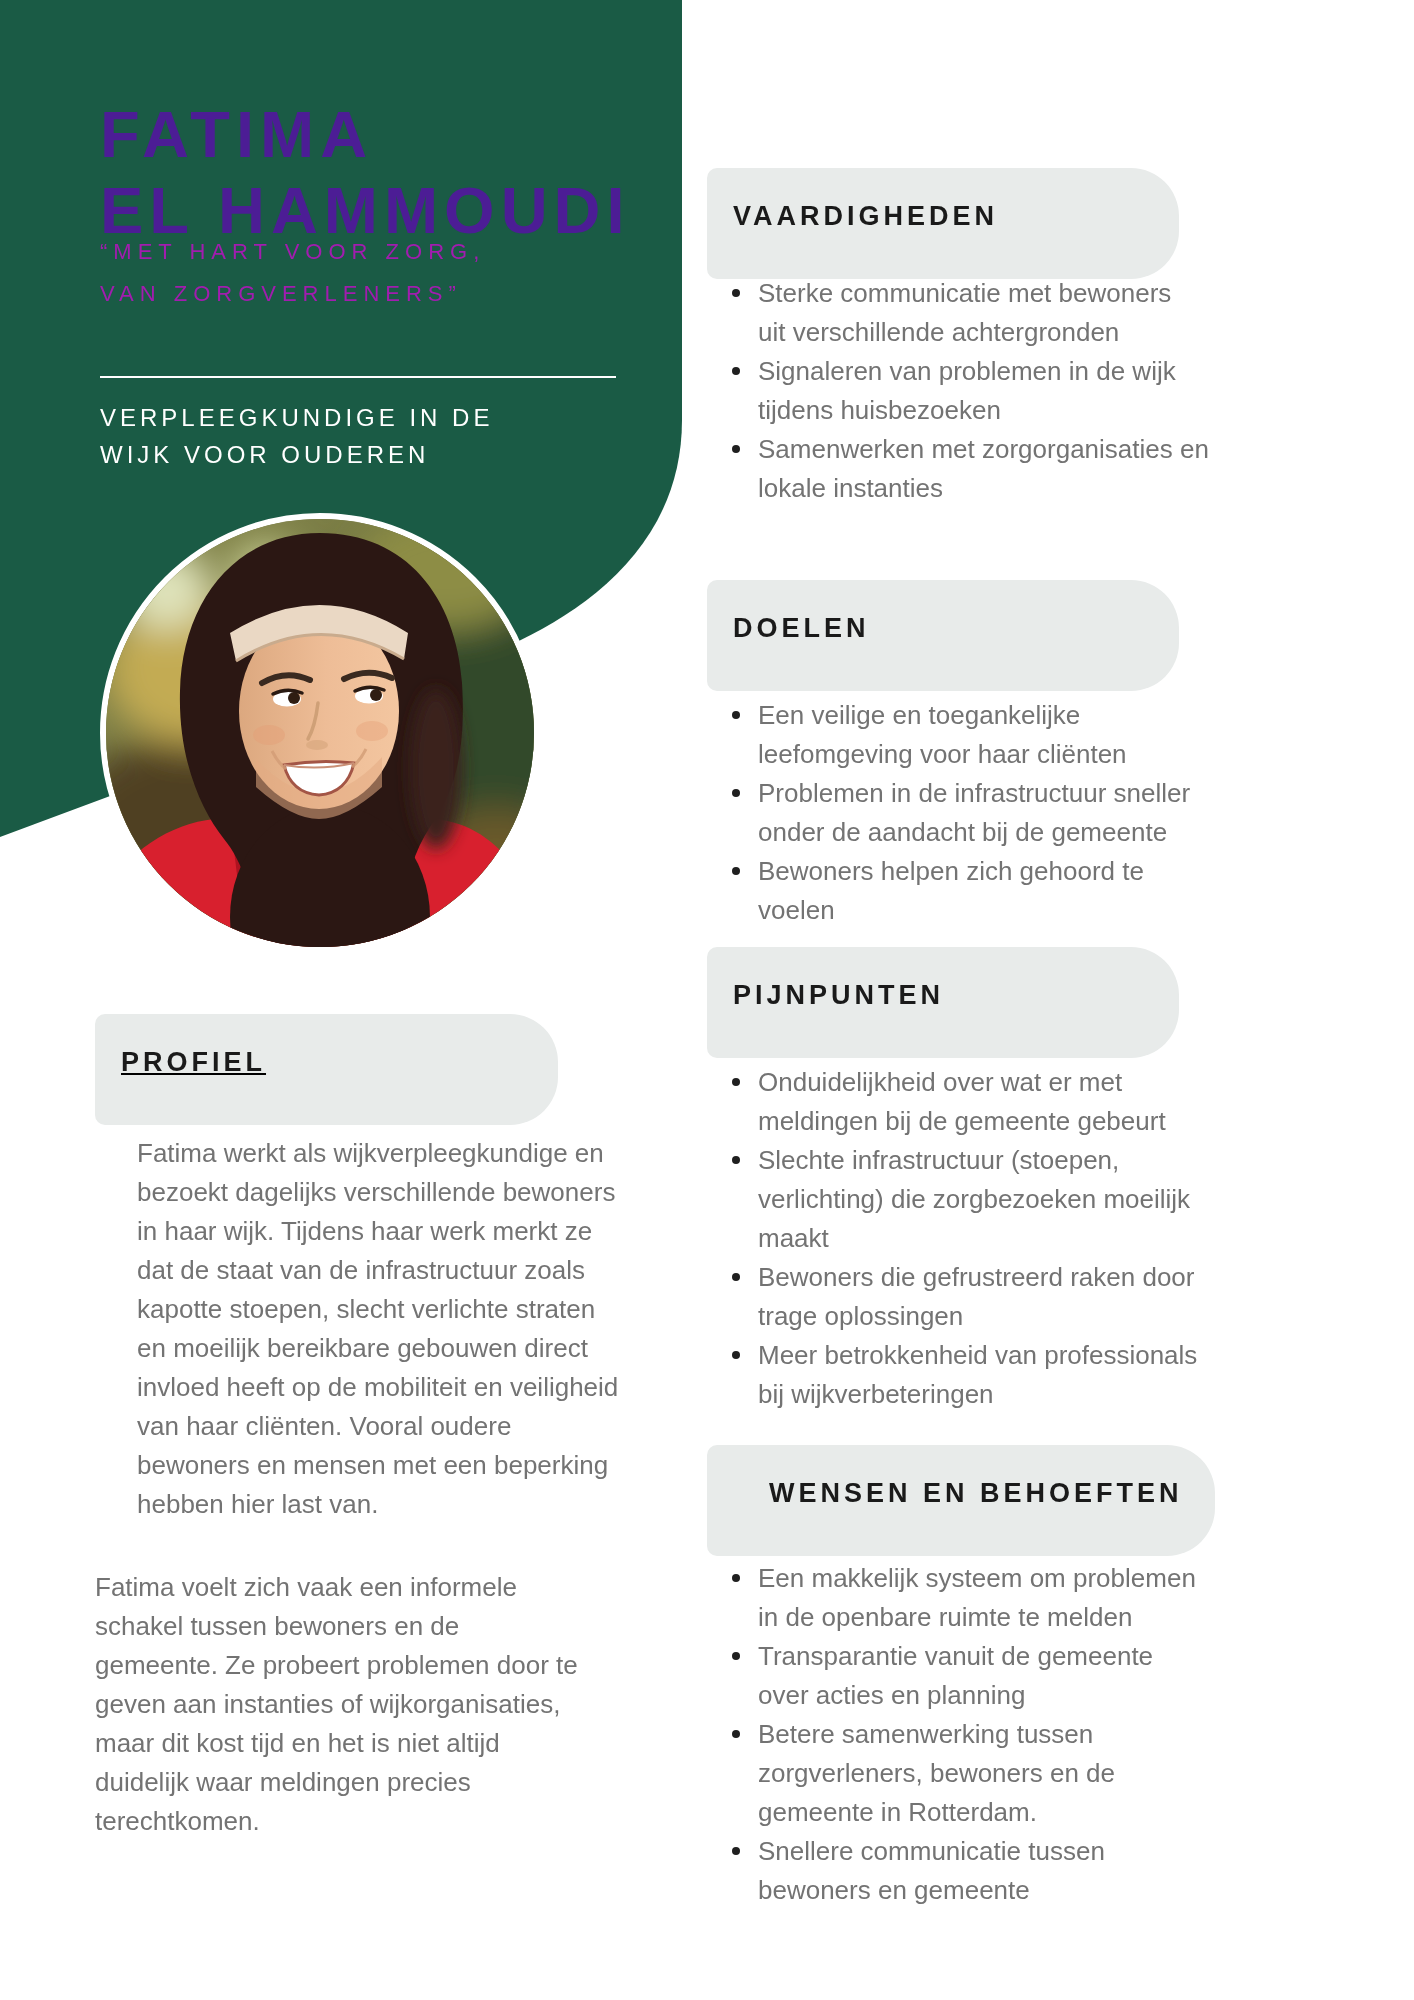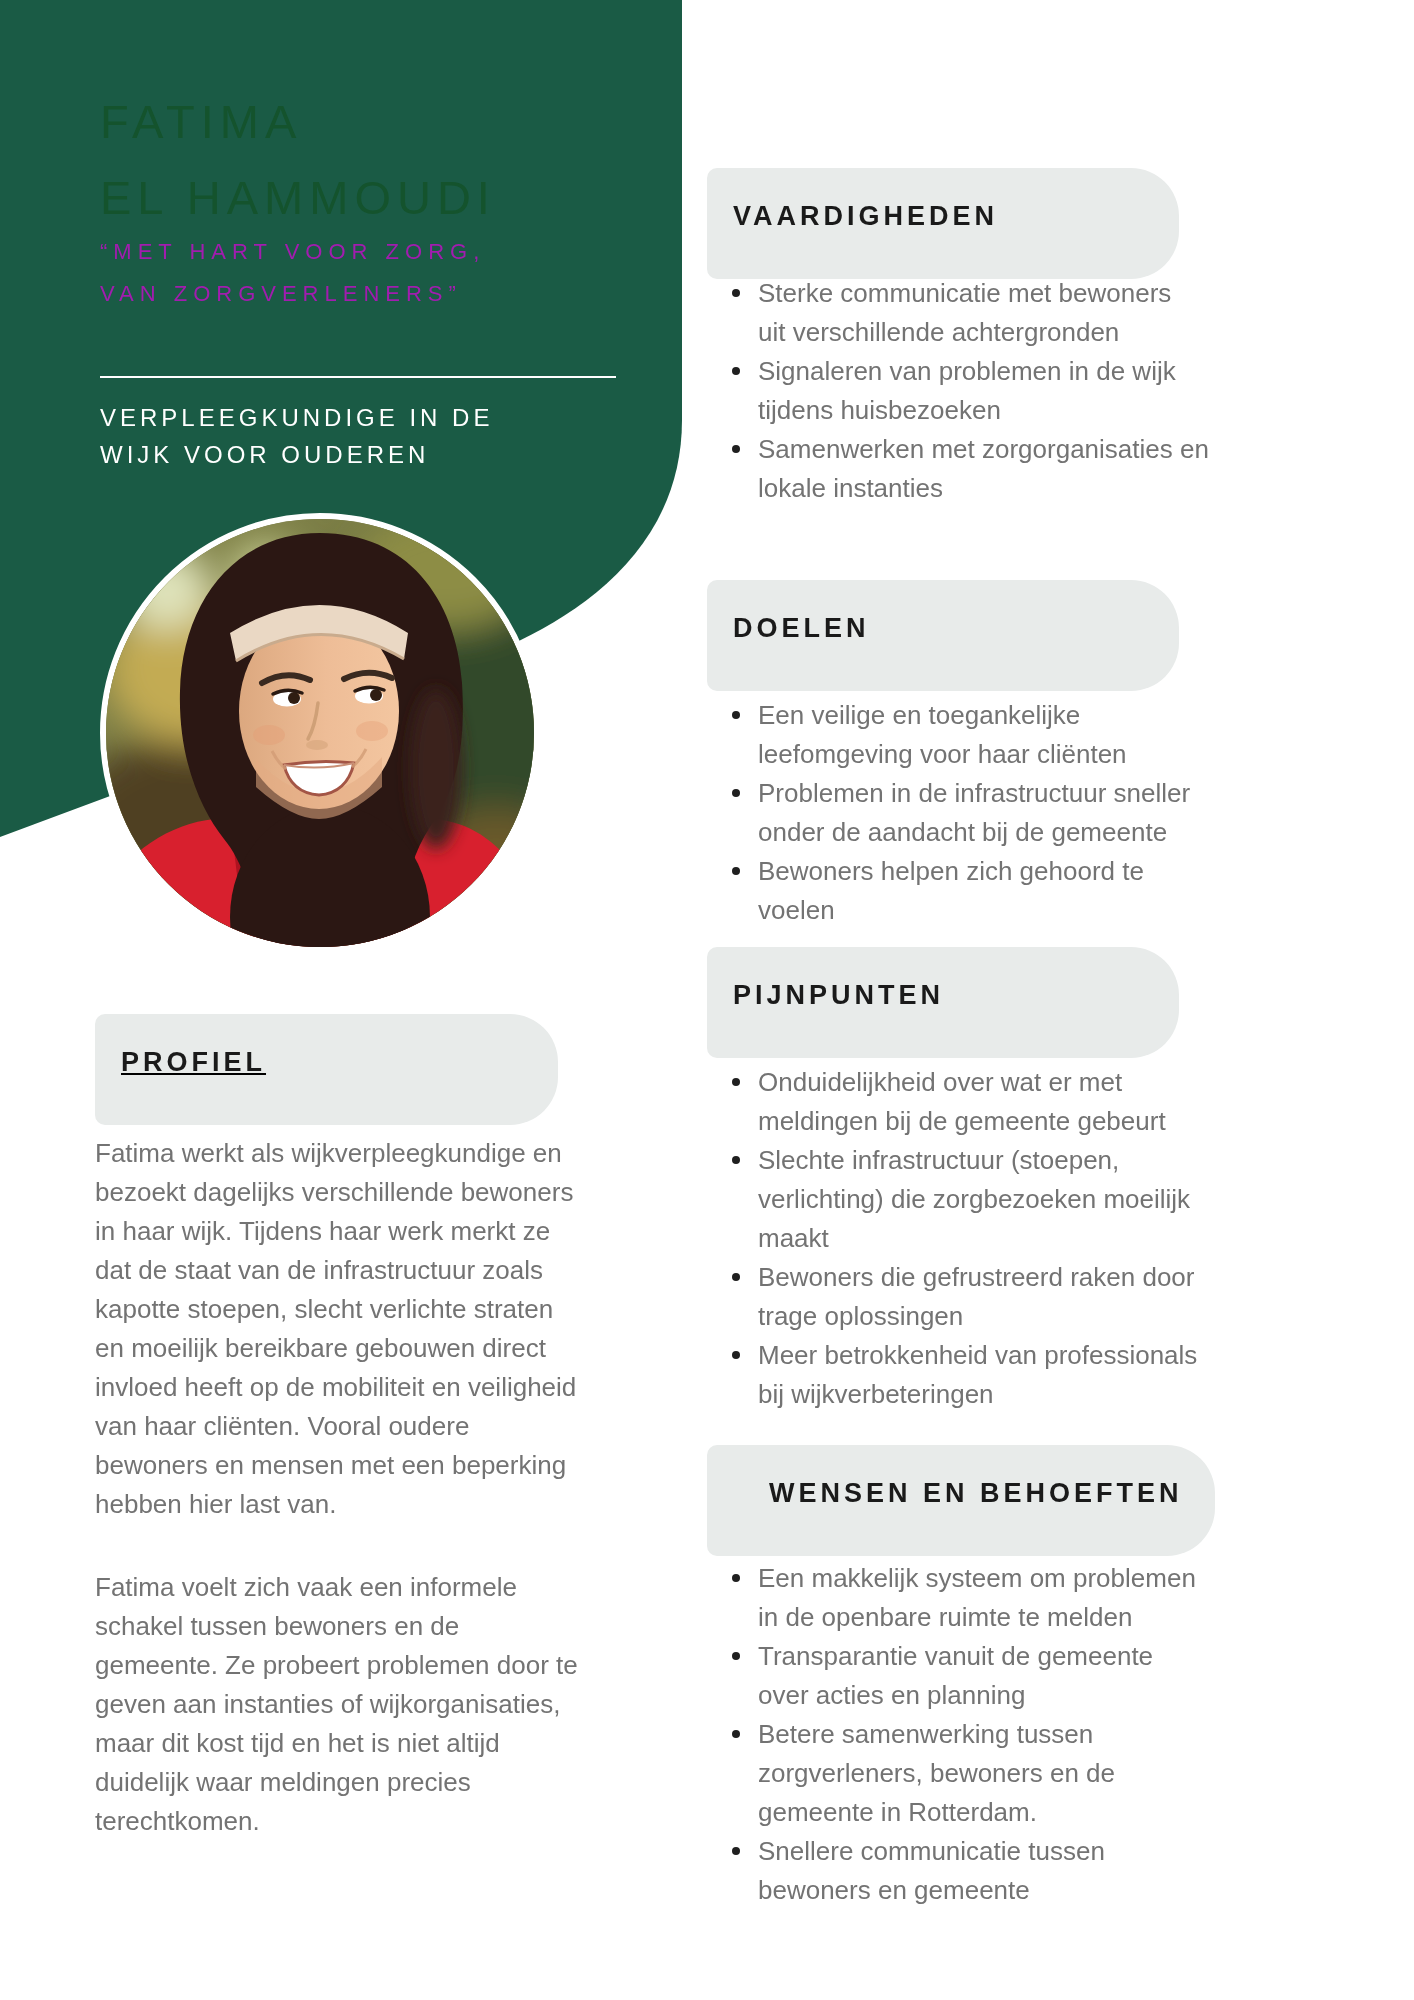--- a/index.html
+++ b/index.html
@@ -8,21 +8,21 @@
     width:1414px;height:2000px;
     background:#ffffff;
     overflow:hidden;
     font-family:"Liberation Sans", sans-serif;
   }
   
   .blob{position:absolute;left:0;top:0;width:707px;height:860px;}
   
   .hero-name{
     position:absolute;left:100px;top:53px;
-    color:#14532d;font-size:47px;font-weight:400;
+    color:#4c1d95;font-size:65px;font-weight:700;
     letter-spacing:6px;line-height:76px;white-space:nowrap;
   }
   .hero-name span{display:block;}
   .hero-quote{
     position:absolute;left:100px;top:231px;
     color:#a21caf;font-size:22px;font-weight:400;
     letter-spacing:6px;line-height:42px;white-space:nowrap;
   }
   .hero-quote span{display:block;}
   .hero-divider{
@@ -70,21 +70,21 @@
   .ln{
     display:block;white-space:nowrap;
     font-size:26px;line-height:39px;color:#737373;
   }
   .ul-vaardigheden{top:274px;}
   .ul-doelen{top:696px;}
   .ul-pijnpunten{top:1063px;}
   .ul-wensen{top:1559px;}
   
   .para{position:absolute;left:95px;width:640px;}
-  .para-1{top:1134px;}
+  .para-1{top:1134px;margin-left:42px;}
   .para-2{top:1568px;}
 </style>
 </head>
 <body>
 
 <div class="page">
 
   <svg class="blob" viewBox="0 0 707 860" aria-hidden="true">
     <path d="M0 0 H682 V420 C682 560 560 628 470 662 L0 837 Z" fill="#1A5B45"></path>
   </svg>

